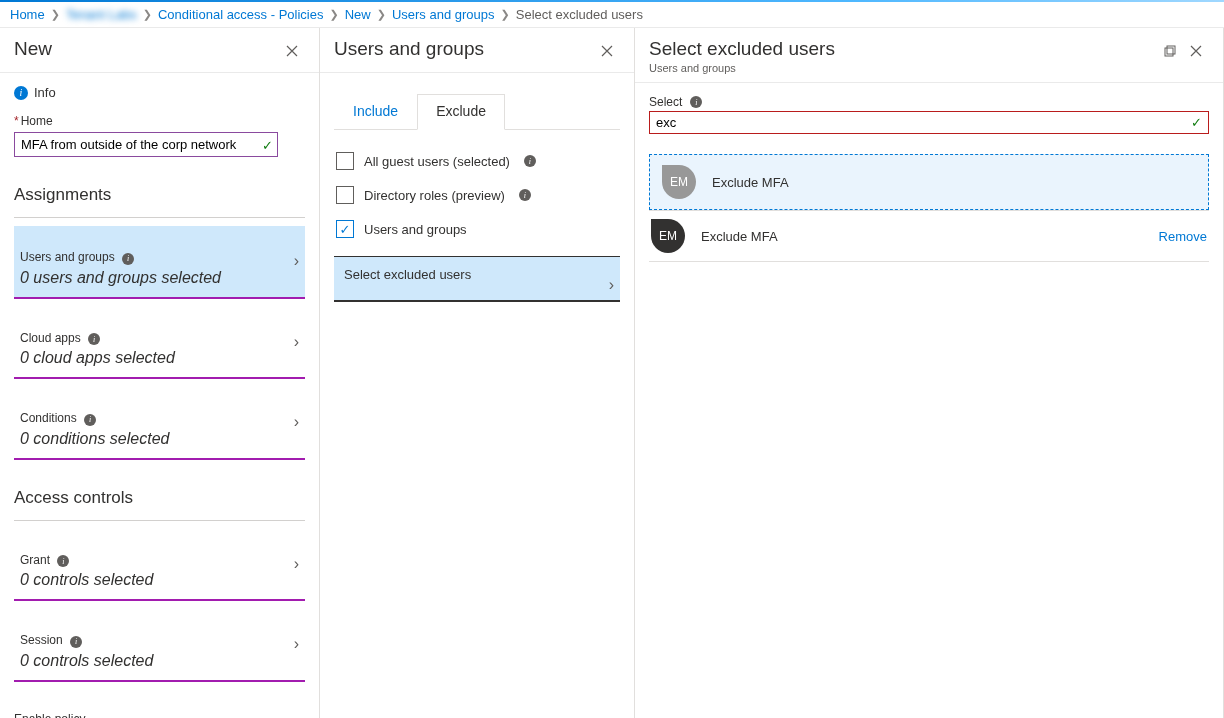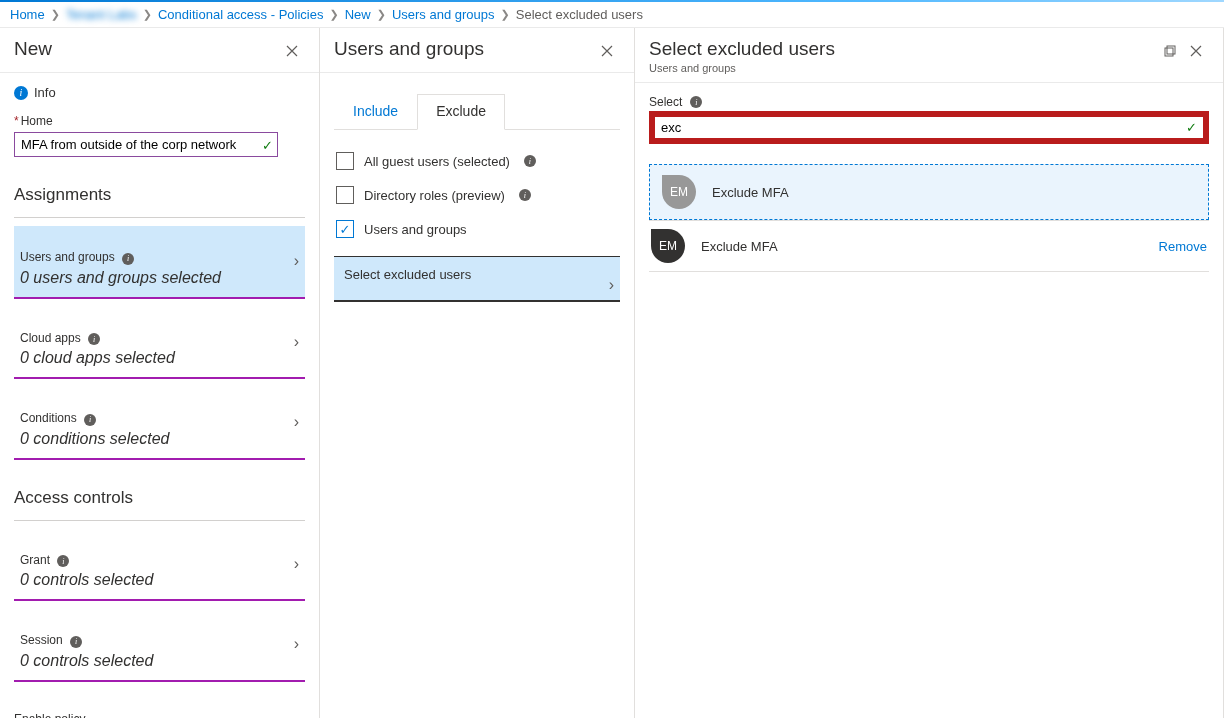--- a/index.html
+++ b/index.html
@@ -193,21 +193,21 @@
     position:relative;
     cursor:pointer;
   }
   .select-excluded .chev {
     position:absolute; right:6px; bottom:6px; color:#605e5c; font-size:16px;
   }
 
   
   .select-field-label { font-size:12px; display:flex; align-items:center; gap:4px; margin-bottom:2px;}
   .search-wrap {
-    border:6px solid #b91c1c;
+    border:1px solid #b91c1c;
     display:flex; align-items:flex-end;
     padding:3px 6px;
   }
   .search-wrap input {
     border:none; outline:none; flex:1; font-size:13px;
   }
   .search-wrap .check { color:#107c10; font-size:13px; }
 
   .result-card {
     margin-top:20px;

